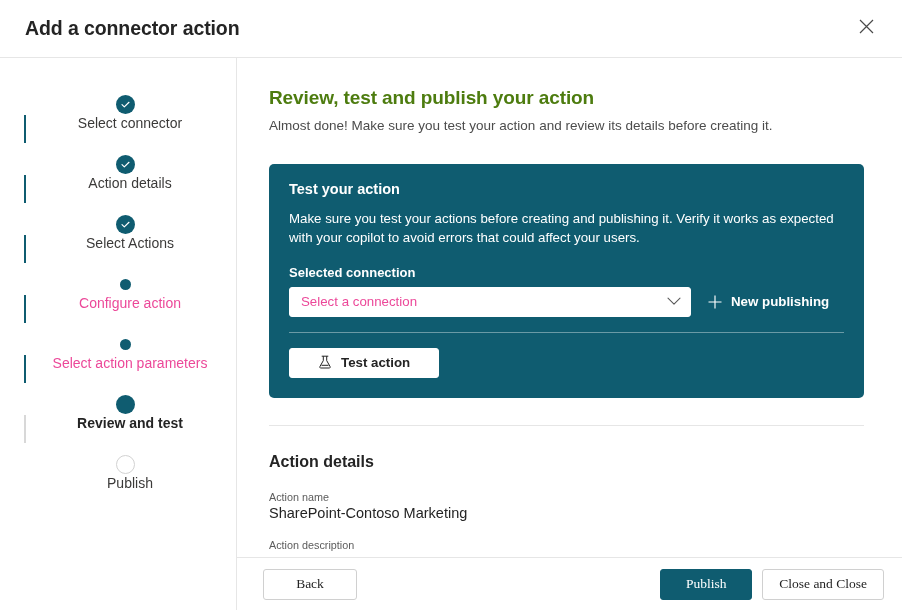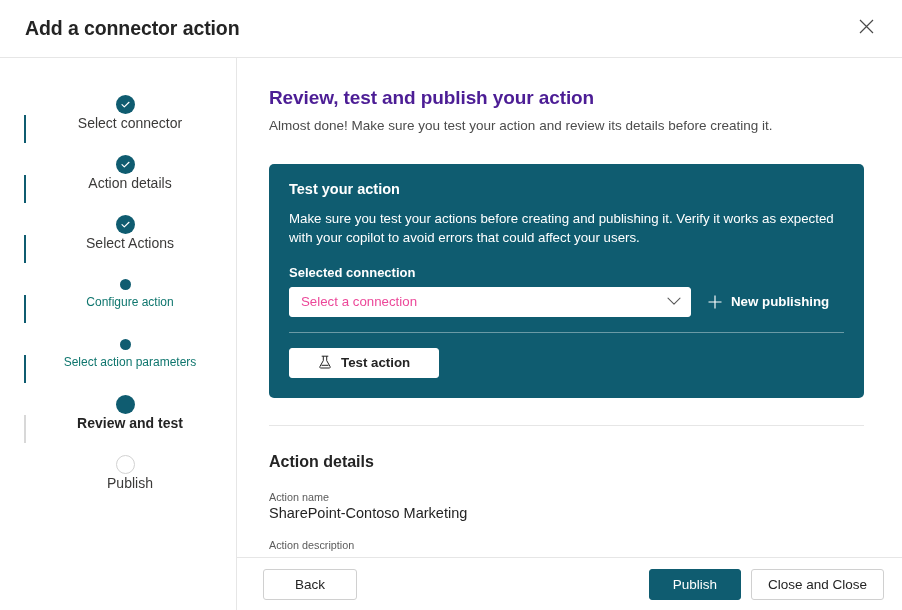--- a/index.html
+++ b/index.html
@@ -126,36 +126,36 @@
     background: #ffffff;
     border: 1.5px solid #d2d2d2;
   }
 
   .step-label {
     margin-left: 10px;
     font-size: 14px;
     color: #3b3a39;
     white-space: nowrap;
   }
-  .step-label.small { font-size: 12px; color: #0f766e; margin-left: 10px; }
+  .step-label.small { font-size: 14px; color: #ec4899; margin-left: 10px; }
   .step-label.current { font-weight: bold; color: #242424; font-size: 14px; }
   .step-label.pending { color: #3b3a39; }
 
   
   .main {
     flex: 1 1 auto;
     min-width: 0;
     padding: 30px 38px 0 32px;
     overflow: hidden;
     position: relative;
   }
   .main-heading {
     font-size: 19px;
     font-weight: bold;
-    color: #4c1d95;
+    color: #4d7c0f;
     margin: 0 0 9px 0;
     letter-spacing: -0.1px;
   }
   .main-sub {
     font-size: 13.5px;
     color: #4c4c4c;
     margin: 0 0 31px 0;
   }
 
   
@@ -272,21 +272,21 @@
     position: absolute;
     left: 237px; right: 0; bottom: 0;
     height: 53px;
     border-top: 1px solid #e6e6e6;
     background: #ffffff;
     display: flex;
     align-items: center;
     padding: 0 18px 0 26px;
   }
   .btn {
-    font-family: Liberation Sans, sans-serif;
+    font-family: Liberation Serif, serif;
     font-size: 13.5px;
     height: 31px;
     border-radius: 3px;
     cursor: pointer;
     padding: 0 16px;
     display: inline-flex;
     align-items: center;
     justify-content: center;
     text-align: right;
   }

